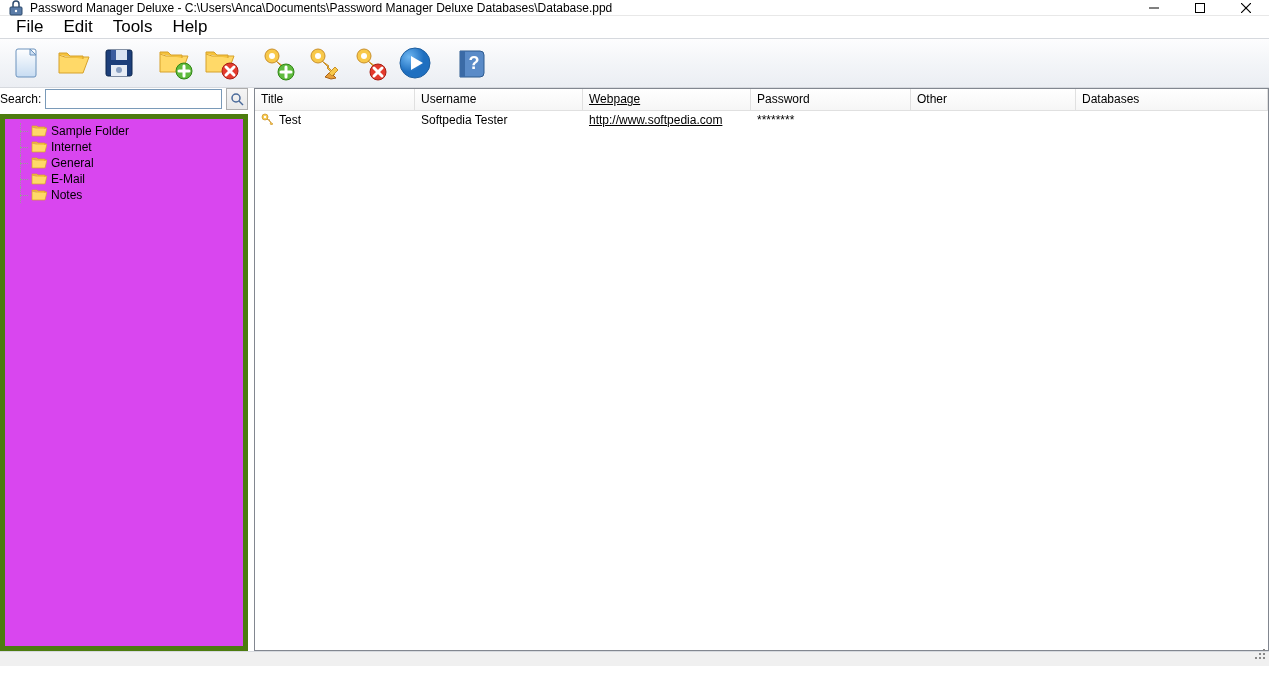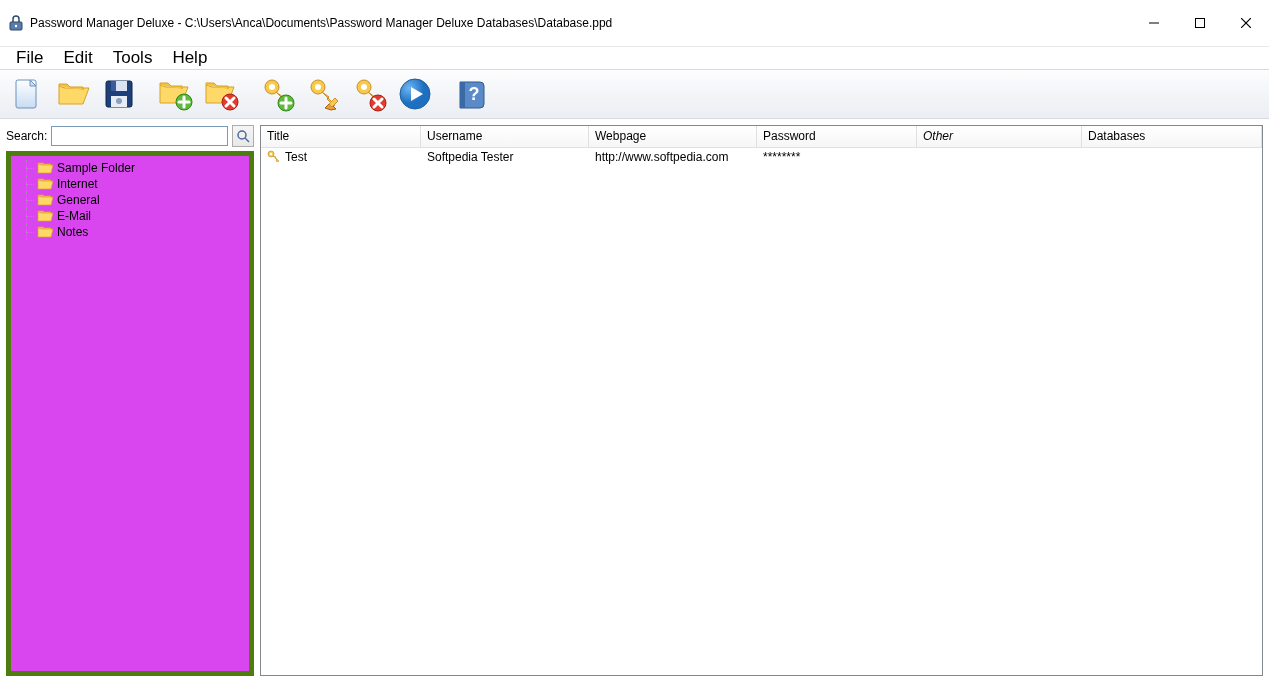--- a/index.html
+++ b/index.html
@@ -1,52 +1,52 @@
 <!DOCTYPE html>
 <html><head>
 <meta charset="utf-8">
 <style>
 * { box-sizing: border-box; margin: 0; padding: 0; }
 body { font-family: "Segoe UI", Tahoma, sans-serif; font-size: 12px; background: #fff; overflow: hidden; width: 1269px; height: 680px; }
 
-.titlebar { height: 47px; background: #fff; display: flex; align-items: center; padding: 0 0 0 8px; border-bottom: 1px solid #e8e8e8; }
+.titlebar { height: 16px; background: #fff; display: flex; align-items: center; padding: 0 0 0 8px; border-bottom: 1px solid #e8e8e8; }
 .titlebar-icon { width: 16px; height: 16px; margin-right: 6px; }
 .titlebar-text { flex: 1; font-size: 12px; color: #000; }
 .window-controls { display: flex; height: 100%; }
 .window-btn { width: 46px; height: 100%; display: flex; align-items: center; justify-content: center; cursor: pointer; }
 
 .menubar { height: 22px; background: #fff; display: flex; align-items: center; padding: 0 6px; }
 .menu-item { padding: 2px 10px; cursor: pointer; font-size: 17px; }
 
 .toolbar { height: 50px; background: linear-gradient(180deg, #fdfdfe 0%, #f3f5f8 50%, #ebeef3 100%); border-top: 1px solid #d6d9de; border-bottom: 1px solid #d6d9de; display: flex; align-items: center; padding: 0 6px; gap: 4px; }
 .tool-btn { width: 42px; height: 42px; display: flex; align-items: center; justify-content: center; cursor: pointer; border-radius: 3px; }
 .tool-sep { width: 6px; height: 36px; border-left: 1px solid transparent; }
 
-.content { display: flex; padding: 6px; gap: 6px; height: calc(100% - 30px - 22px - 50px - 15px); }
+.content { display: flex; gap: 6px; height: calc(100% - 30px - 22px - 50px - 15px); }
 .left-panel { width: 248px; display: flex; flex-direction: column; }
 .search-row { display: flex; align-items: center; margin-bottom: 4px; gap: 4px; }
 .search-label { font-size: 12px; }
 .search-input { flex: 1; height: 20px; border: 1px solid #7a9ab8; padding: 0 3px; font-size: 12px; }
 .search-btn { width: 22px; height: 22px; border: 1px solid #adadad; background: linear-gradient(#f5f5f5,#e8e8e8); display: flex; align-items: center; justify-content: center; cursor: pointer; }
 
 .tree { flex: 1; border: 5px solid #4d7c0f; background: #d946ef; padding: 4px 2px; overflow: auto; }
 .tree-item { display: flex; align-items: center; padding: 1px 2px 1px 10px; cursor: pointer; height: 16px; }
 .tree-dotted { width: 14px; height: 16px; position: relative; }
 .tree-dotted::before { content: ""; position: absolute; left: 3px; top: 0; bottom: 0; border-left: 1px dotted #999; }
 .tree-dotted::after { content: ""; position: absolute; left: 3px; top: 8px; width: 8px; border-top: 1px dotted #999; }
 .tree-folder-icon { width: 16px; height: 14px; margin-right: 4px; }
 .tree-label { font-size: 12px; }
 
 .right-panel { flex: 1; border: 1px solid #828790; background: #fff; display: flex; flex-direction: column; }
 .grid-header { display: flex; height: 22px; border-bottom: 1px solid #e0e0e0; }
 .grid-hcell { padding: 3px 6px; font-size: 12px; border-right: 1px solid #e0e0e0; background: linear-gradient(#fff,#f6f6f6); cursor: pointer; }
 .grid-body { flex: 1; overflow: auto; }
 .grid-row { display: flex; height: 18px; align-items: center; }
 .grid-cell { padding: 1px 6px; font-size: 12px; display: flex; align-items: flex-start; gap: 4px; }
-.col-title { width: 160px; } .col-user { width: 168px; } .col-web { width: 168px; } .col-pass { width: 160px; } .col-other { width: 165px; font-style: italic; } .col-att { flex: 1; }
+.col-title { width: 160px; } .col-user { width: 168px; } .col-web { width: 168px; text-decoration: underline; } .col-pass { width: 160px; } .col-other { width: 165px; } .col-att { flex: 1; }
 
 .statusbar { height: 15px; background: #f0f0f0; border-top: 1px solid #d6d9de; position: relative; }
 .resize-grip { position: absolute; right: 2px; bottom: 2px; }
 </style>
 </head>
 <body>
 
 <div class="titlebar">
   <span class="titlebar-icon">
     <svg width="16" height="16" viewBox="0 0 16 16">

